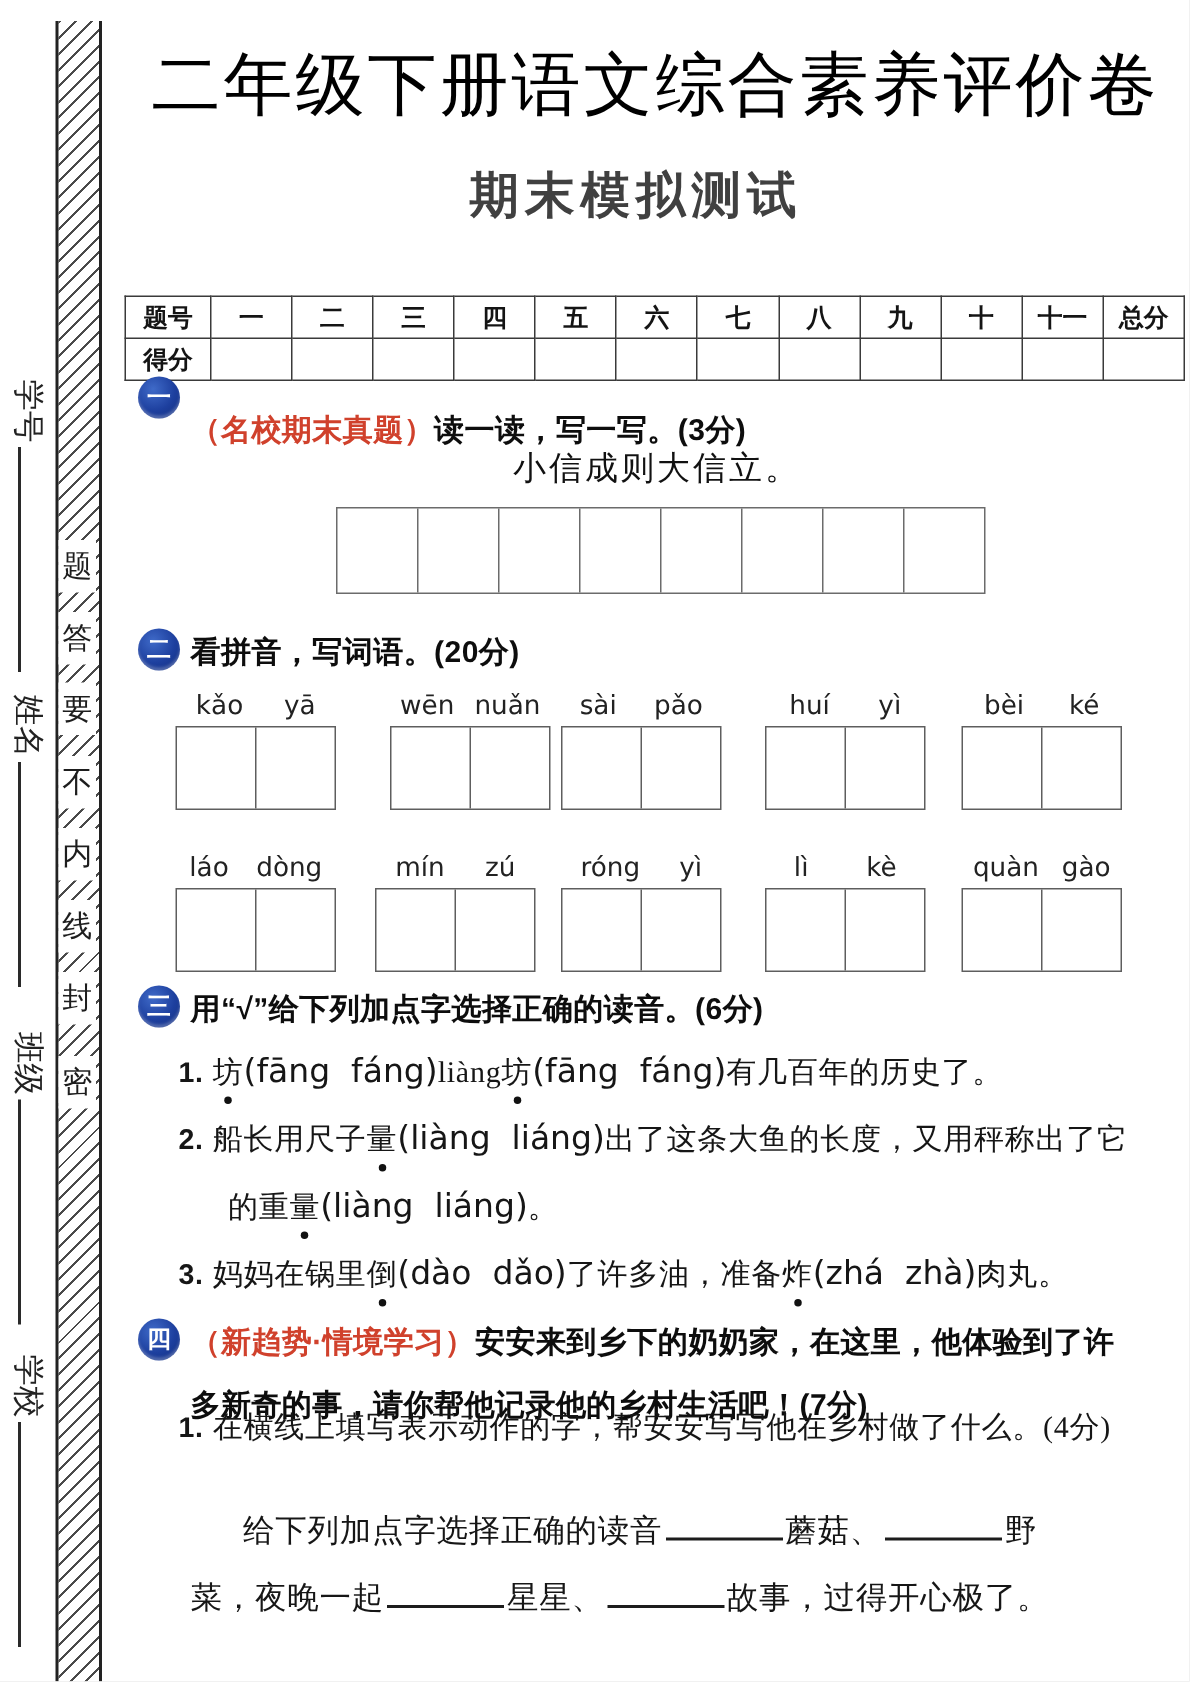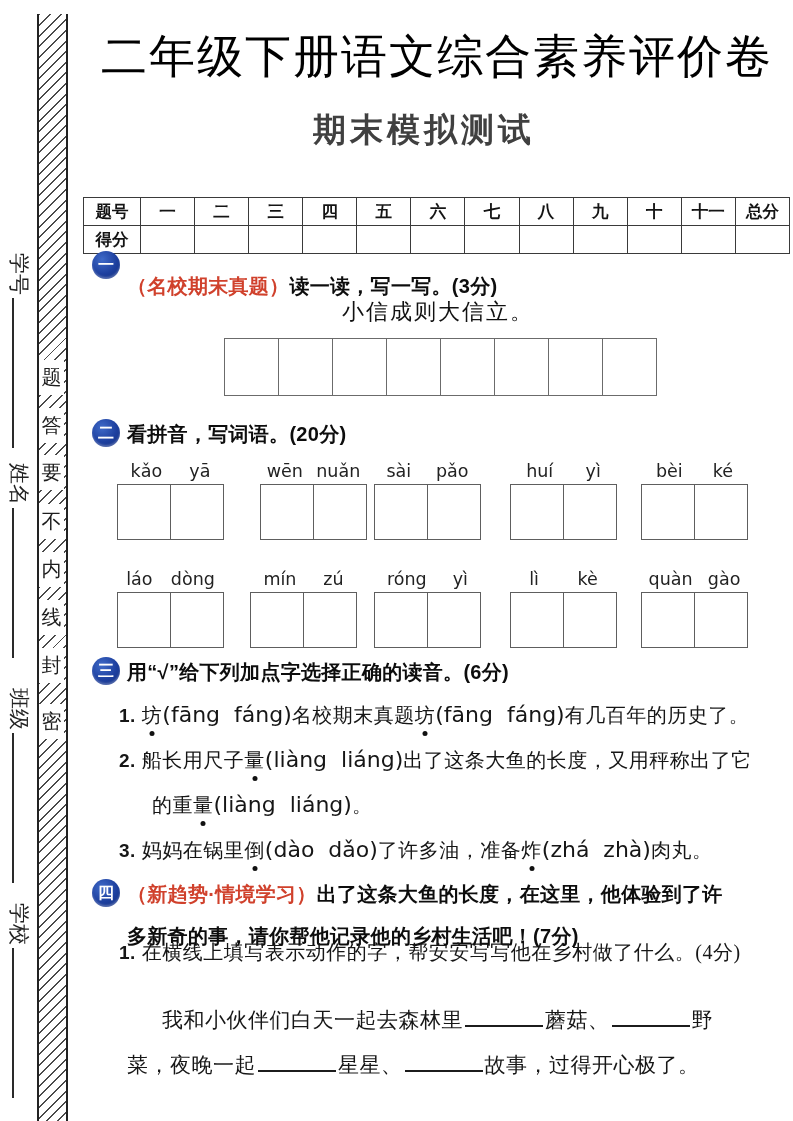--- a/index.html
+++ b/index.html
@@ -241,27 +241,27 @@
         </div>
         <div class="py-box">
           <div class="cell"></div>
           <div class="cell"></div>
         </div>
       </div>
     </div>
 
   <div class="qbadge" style="left:92px;top:657px;">三</div>
   <div class="qheader" style="left:127px;top:659px;">用“√”给下列加点字选择正确的读音。(6分)</div>
-  <div class="rich" style="left:119px;top:700px;"><span class="s-num">1.</span><span class="s-dot">坊</span><span class="s-pinyin">(fāng  fáng)</span><span class="s-kai">名校期末真题</span><span class="s-dot">坊</span><span class="s-pinyin">(fāng  fáng)</span><span class="s-kai">有几百年的历史了。</span></div>
+  <div class="rich" style="left:119px;top:700px;"><span class="s-num">1.</span><span class="s-dot">坊</span><span class="s-pinyin">(fāng  fáng)</span><span class="s-kai">liàng</span><span class="s-dot">坊</span><span class="s-pinyin">(fāng  fáng)</span><span class="s-kai">有几百年的历史了。</span></div>
   <div class="rich" style="left:119px;top:745px;"><span class="s-num">2.</span><span class="s-kai">船长用尺子</span><span class="s-dot">量</span><span class="s-pinyin">(liàng  liáng)</span><span class="s-kai">出了这条大鱼的长度，又用秤称出了它</span></div>
   <div class="rich" style="left:152px;top:790px;"><span class="s-kai">的重</span><span class="s-dot">量</span><span class="s-pinyin">(liàng  liáng)</span><span class="s-kai">。</span></div>
   <div class="rich" style="left:119px;top:835px;"><span class="s-num">3.</span><span class="s-kai">妈妈在锅里</span><span class="s-dot">倒</span><span class="s-pinyin">(dào  dǎo)</span><span class="s-kai">了许多油，准备</span><span class="s-dot">炸</span><span class="s-pinyin">(zhá  zhà)</span><span class="s-kai">肉丸。</span></div>
 
   <div class="qbadge" style="left:92px;top:879px;">四</div>
   <div class="qheader" style="left:127px;top:881px;">
-    <span class="red">（新趋势·情境学习）</span><span>出了这条大鱼的长度，在这里，他体验到了许</span>
+    <span class="red">（新趋势·情境学习）</span><span>安安来到乡下的奶奶家，在这里，他体验到了许</span>
   </div>
   <div class="qheader" style="left:127px;top:923px;">多新奇的事，请你帮他记录他的乡村生活吧！(7分)</div>
   <div class="rich" style="left:119px;top:937px;"><span class="s-num">1.</span><span class="s-kai">在横线上填写表示动作的字，帮安安写写他在乡村做了什么。(4分)</span></div>
-  <div class="rich" style="left:162px;top:1004px;font-size:21px;"><span class="s-kai">我和小伙伴们白天一起去森林里</span><span class="s-blank"></span><span class="s-kai">蘑菇、</span><span class="s-blank"></span><span class="s-kai">野</span></div>
+  <div class="rich" style="left:162px;top:1004px;font-size:21px;"><span class="s-kai">给下列加点字选择正确的读音</span><span class="s-blank"></span><span class="s-kai">蘑菇、</span><span class="s-blank"></span><span class="s-kai">野</span></div>
   <div class="rich" style="left:127px;top:1049px;font-size:21px;"><span class="s-kai">菜，夜晚一起</span><span class="s-blank"></span><span class="s-kai">星星、</span><span class="s-blank"></span><span class="s-kai">故事，过得开心极了。</span></div>
 
 </div>
 
 </body></html>

